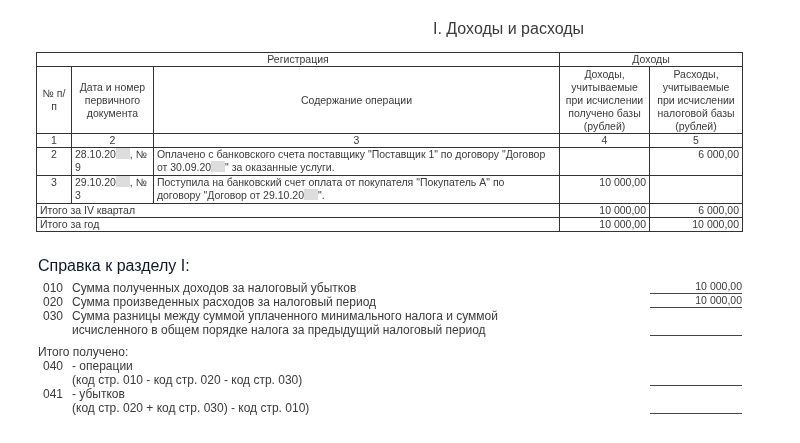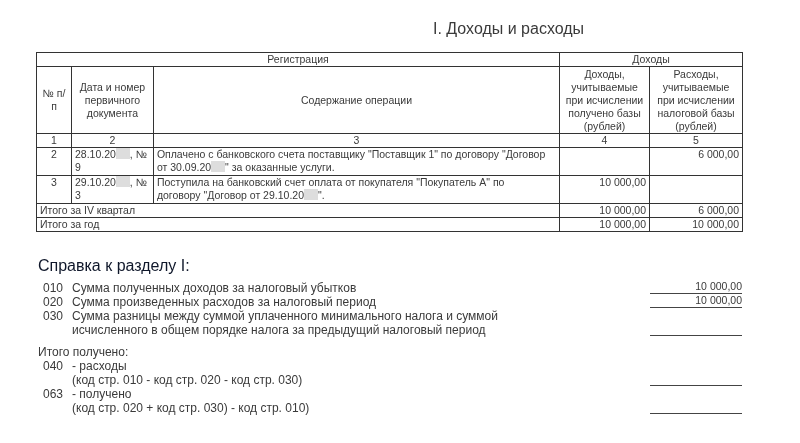--- a/index.html
+++ b/index.html
@@ -98,27 +98,27 @@
   <span class="txt">исчисленного в общем порядке налога за предыдущий налоговый период</span>
 </div>
 <div class="val" style="top:322px"></div>
 
 <div class="lines" style="top:345px">
   <span>Итого получено:</span>
 </div>
 
 <div class="lines" style="top:359px">
   <span class="code">040</span>
-  <span class="txt">- расходы</span>
+  <span class="txt">- операции</span>
 </div>
 <div class="lines" style="top:373px">
   <span class="txt">(код стр. 010 - код  стр. 020 - код стр. 030)</span>
 </div>
 <div class="val" style="top:372px"></div>
 
 <div class="lines" style="top:387px">
-  <span class="code">063</span>
-  <span class="txt">- получено</span>
+  <span class="code">041</span>
+  <span class="txt">- убытков</span>
 </div>
 <div class="lines" style="top:401px">
   <span class="txt">(код стр. 020 + код  стр. 030) - код стр. 010)</span>
 </div>
 <div class="val" style="top:400px"></div>
 
 </body></html>

